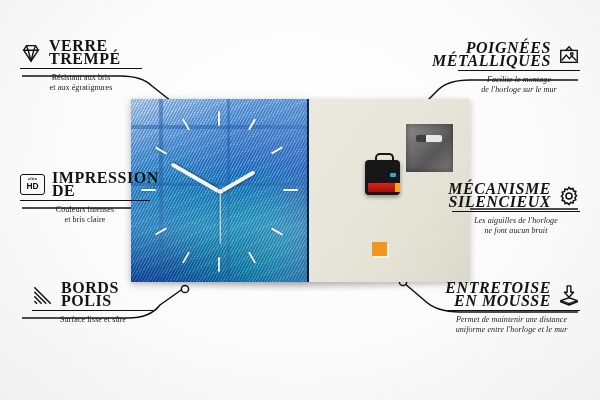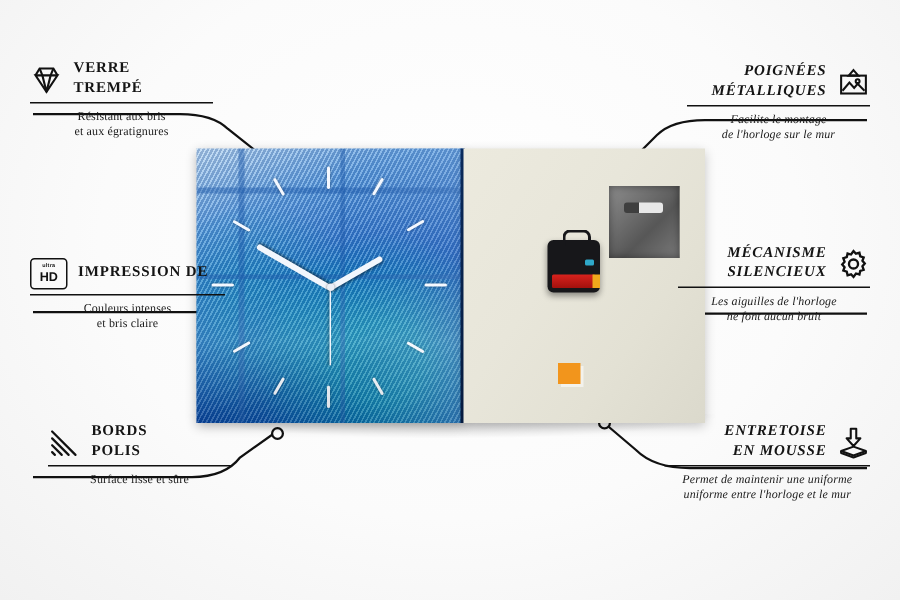--- a/index.html
+++ b/index.html
@@ -70,21 +70,21 @@
   .foam{position:absolute;left:63px;top:143px;width:15px;height:14px;
     background:#f2951c;box-shadow:2px 2px 0 rgba(255,255,255,.55);}
 
   
   .svg-lines{position:absolute;inset:0;overflow:visible;}
   .callout{position:absolute;}
   .c-left{text-align:left;}
   .c-right{text-align:right;font-style:italic;}
   .head{display:flex;align-items:center;gap:7px;}
   .c-right .head{justify-content:flex-end;}
-  .title{font-family:"Liberation Serif",serif;font-weight:700;font-size:10px;
+  .title{font-family:"Liberation Serif",serif;font-weight:700;font-size:16px;
     letter-spacing:.55px;color:#141414;line-height:12.5px;text-transform:uppercase;}
   .rule{height:1.4px;background:#111;margin:3px 0 4px;}
   .desc{font-family:"Liberation Serif",serif;font-size:8px;color:#1b1b1b;
     line-height:10px;letter-spacing:.1px;text-align:center;}
   .ico{width:22px;height:22px;flex:0 0 22px;display:block;}
   .ico svg{width:100%;height:100%;display:block;}
 
   .hd-badge{width:23px;height:19px;flex:0 0 23px;border:1.6px solid #111;border-radius:3px;
     display:flex;flex-direction:column;align-items:center;justify-content:center;line-height:1;}
   .hd-ultra{font-size:3.6px;font-weight:700;letter-spacing:.2px;color:#111;font-family:"Liberation Sans",sans-serif;}
@@ -229,21 +229,21 @@
         </svg>
       </span>
     </div>
     <div class="rule"></div>
     <div class="desc">
       <span>Facilite le montage</span><br>
       <span>de l'horloge sur le mur</span>
     </div>
   </div>
 
-  <div class="callout c-right" style="left:452px;top:163px;width:128px;">
+  <div class="callout c-right" style="left:452px;top:183px;width:128px;">
     <div class="head">
       <span class="title">
         <span>MÉCANISME</span><br>
         <span>SILENCIEUX</span>
       </span>
       <span class="ico">
         <svg viewBox="0 0 24 24" fill="none" stroke="#111" stroke-width="1.7">
           <path d="M12 2.6l1.8 1.9 2.5-.7.6 2.6 2.5.8-.9 2.5 1.7 2-1.7 2 .9 2.5-2.5.8-.6 2.6-2.5-.7L12 21.4l-1.8-1.9-2.5.7-.6-2.6-2.5-.8.9-2.5-1.7-2 1.7-2-.9-2.5 2.5-.8.6-2.6 2.5.7z"></path>
           <circle cx="12" cy="12" r="3.3"></circle>
         </svg>
@@ -265,18 +265,18 @@
       <span class="ico">
         <svg viewBox="0 0 24 24" fill="none" stroke="#111" stroke-width="1.5" stroke-linejoin="round">
           <path d="M10 2h4v7h3l-5 5.5L7 9h3V2z"></path>
           <path d="M12 15l9 3.2-9 3.3-9-3.3 9-3.2z"></path>
           <path d="M3 18.2v1.4l9 3.3 9-3.3v-1.4"></path>
         </svg>
       </span>
     </div>
     <div class="rule"></div>
     <div class="desc">
-      <span>Permet de maintenir une uniforme</span><br>
+      <span>Permet de maintenir une distance</span><br>
       <span>uniforme entre l'horloge et le mur</span>
     </div>
   </div>
 
 </div>
 
 </body></html>

